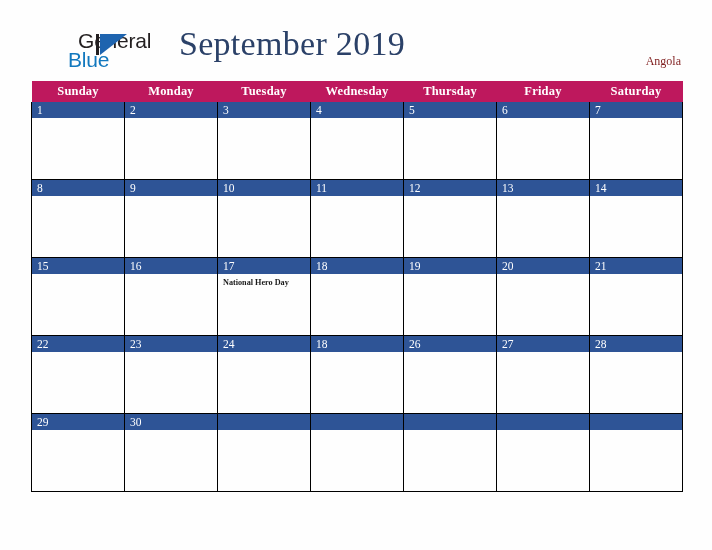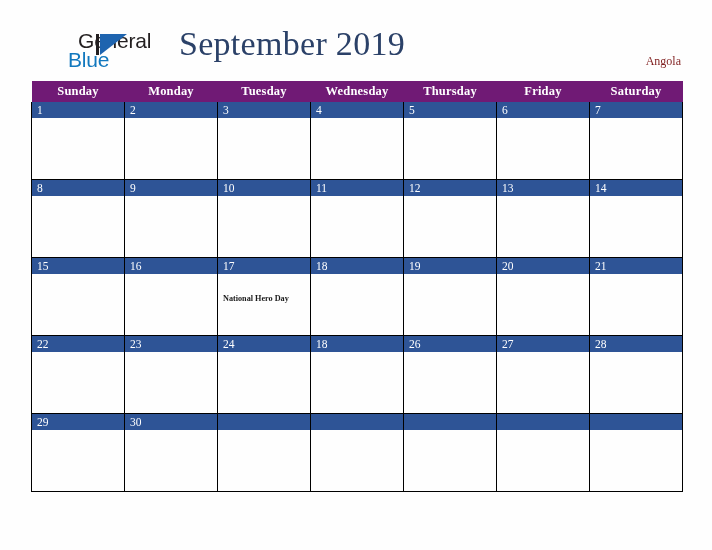--- a/index.html
+++ b/index.html
@@ -106,21 +106,21 @@
     position: absolute;
     left: 31px;
     top: 81px;
     width: 651px;
     border-collapse: collapse;
     table-layout: fixed;
   }
   #calendar-grid col { width: 93px; }
 
   #calendar-grid thead th {
-    background: #701a75;
+    background: #be185d;
     color: #FFFFFF;
     font-size: 12.5px;
     font-weight: bold;
     height: 21px;
     padding: 0;
     text-align: center;
     font-family: "Liberation Serif", "DejaVu Serif", serif;
     letter-spacing: 0.2px;
     border: none;
   }
@@ -141,21 +141,21 @@
     line-height: 16px;
     color: #FFFFFF;
     font-size: 11.5px;
     padding-left: 5px;
     font-family: "Liberation Serif", "DejaVu Serif", serif;
     overflow: hidden;
     white-space: nowrap;
   }
 
   .event-list {
-    padding: 20px 3px 0 5px;
+    padding: 4px 3px 0 5px;
   }
   .event-item {
     font-size: 8.2px;
     color: #1A1A1A;
     font-family: "Liberation Serif", "DejaVu Serif", serif;
     line-height: 10px;
     white-space: nowrap;
     overflow: hidden;
     font-weight: bold;
   }

